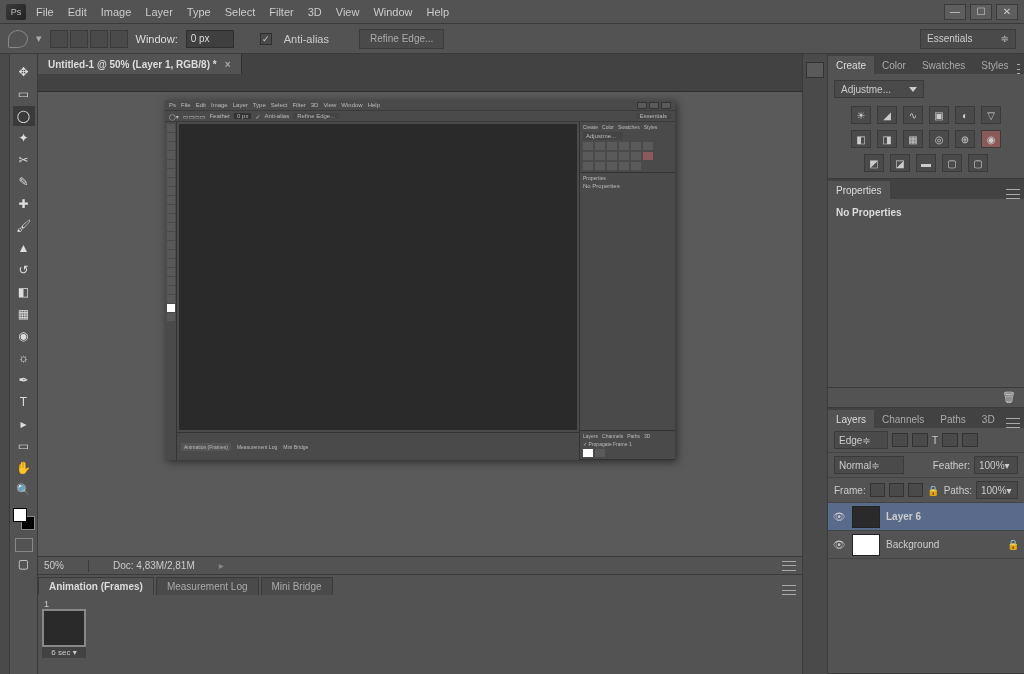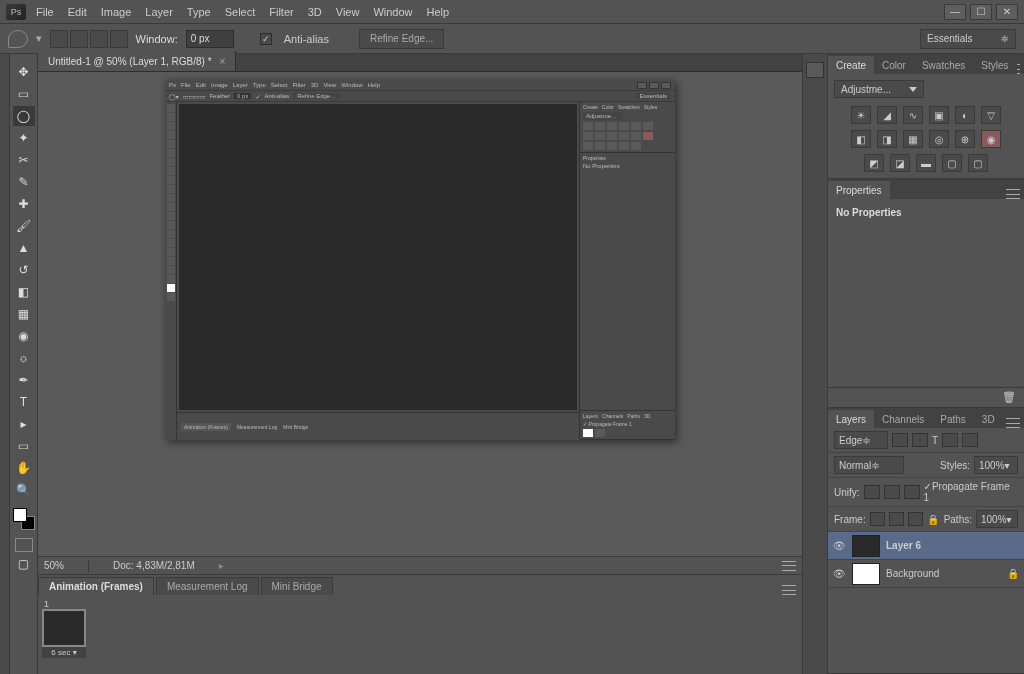--- a/index.html
+++ b/index.html
@@ -28,21 +28,21 @@
 .col-dockleft { width:10px; background:#4a4a4a; border-right:1px solid #3a3a3a; }
 .toolbox { width:28px; background:#535353; border-right:1px solid #3a3a3a; display:flex; flex-direction:column; align-items:center; padding-top:8px; gap:2px; }
 .toolbox .tool { width:22px; height:20px; display:flex; align-items:center; justify-content:center; color:#ddd; font-size:12px; cursor:default; }
 .toolbox .tool.active { background:#3a3a3a; }
 .toolbox .swatch { margin-top:6px; position:relative; width:22px; height:22px; }
 .toolbox .swatch .fg { position:absolute; width:14px; height:14px; background:#fff; border:1px solid #000; top:0; left:0; }
 .toolbox .swatch .bg { position:absolute; width:14px; height:14px; background:#000; border:1px solid #888; bottom:0; right:0; }
 .toolbox .qm { width:18px; height:14px; border:1px solid #888; margin-top:6px; }
 
 .center { flex:1; display:flex; flex-direction:column; background:#4c4c4c; }
-.doctabs { height:18px; background:#424242; display:flex; align-items:flex-end; border-bottom:1px solid #2e2e2e; }
+.doctabs { height:38px; background:#424242; display:flex; border-bottom:1px solid #2e2e2e;font-weight:bold; }
 .doctab { height:20px; background:#535353; padding:0 10px; display:flex; align-items:center; gap:8px; font-size:10px; color:#ddd; border-right:1px solid #2e2e2e; }
 .doctab .x { color:#aaa; }
 .canvas-area { flex:1; background:#5a5a5a; position:relative; display:flex; align-items:flex-start; justify-content:center; padding-top:8px; }
 
 
 .nested { width:510px; height:360px; background:#4a4a4a; box-shadow:2px 2px 8px rgba(0,0,0,.5); display:flex; flex-direction:column; font-size:6px; color:#bbb; }
 .nested .n-menubar { height:10px; background:#4a4a4a; display:flex; align-items:center; padding:0 4px; gap:5px; }
 .nested .n-menubar .nmi { font-size:6px; }
 .nested .n-win { margin-left:auto; display:flex; gap:2px; }
 .nested .n-win span { width:10px; height:7px; background:#5a5a5a; border:1px solid #333; }
@@ -427,29 +427,22 @@
         <div class="layers-row">
           <div class="dd" style="width:54px"><span>Edge</span> ≑</div>
           <div class="sm-ico"></div>
           <div class="sm-ico"></div>
           <div style="font-size:10px">T</div>
           <div class="sm-ico"></div>
           <div class="sm-ico"></div>
         </div>
         <div class="layers-row">
           <div class="dd" style="width:70px"><span>Normal</span> ≑</div>
-          <span style="margin-left:auto">Styles:</span>
+          <span style="margin-left:auto">Feather:</span>
           <div class="dd" style="width:44px"><span>100%</span> ▾</div>
-        </div>
-        <div class="layers-row">
-          <span>Unify:</span>
-          <div class="sm-ico"></div>
-          <div class="sm-ico"></div>
-          <div class="sm-ico"></div>
-          <span style="margin-left:auto"><span class="chk">✓</span><span>Propagate Frame 1</span></span>
         </div>
         <div class="layers-row">
           <span>Frame:</span>
           <div class="sm-ico"></div>
           <div class="sm-ico"></div>
           <div class="sm-ico"></div>
           <span>🔒</span>
           <span style="margin-left:auto">Paths:</span>
           <div class="dd" style="width:44px"><span>100%</span> ▾</div>
         </div>

